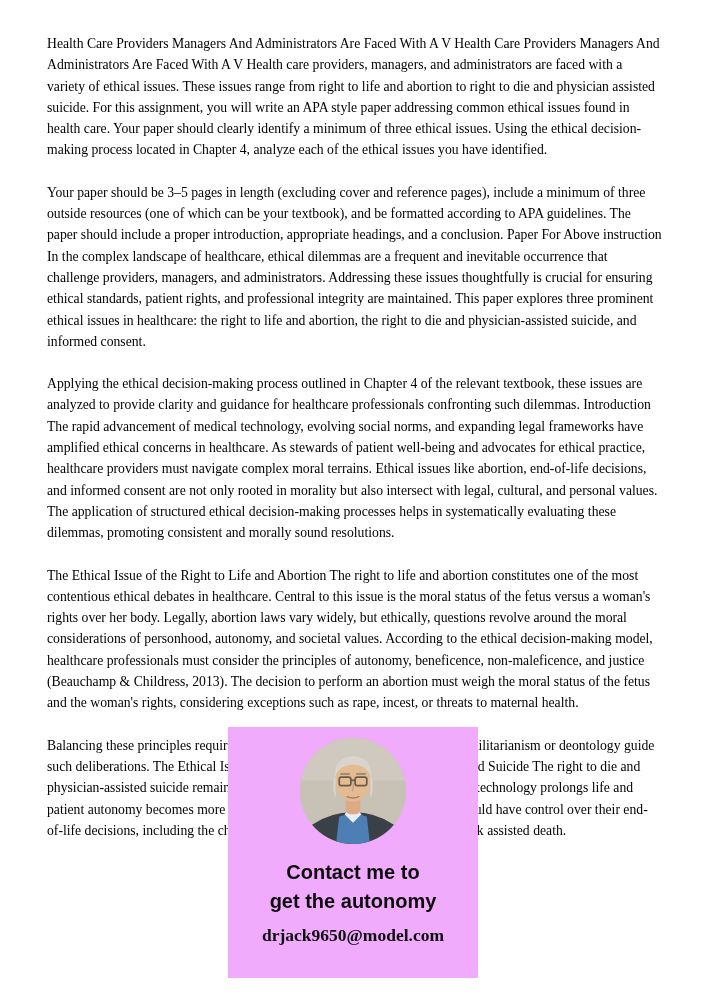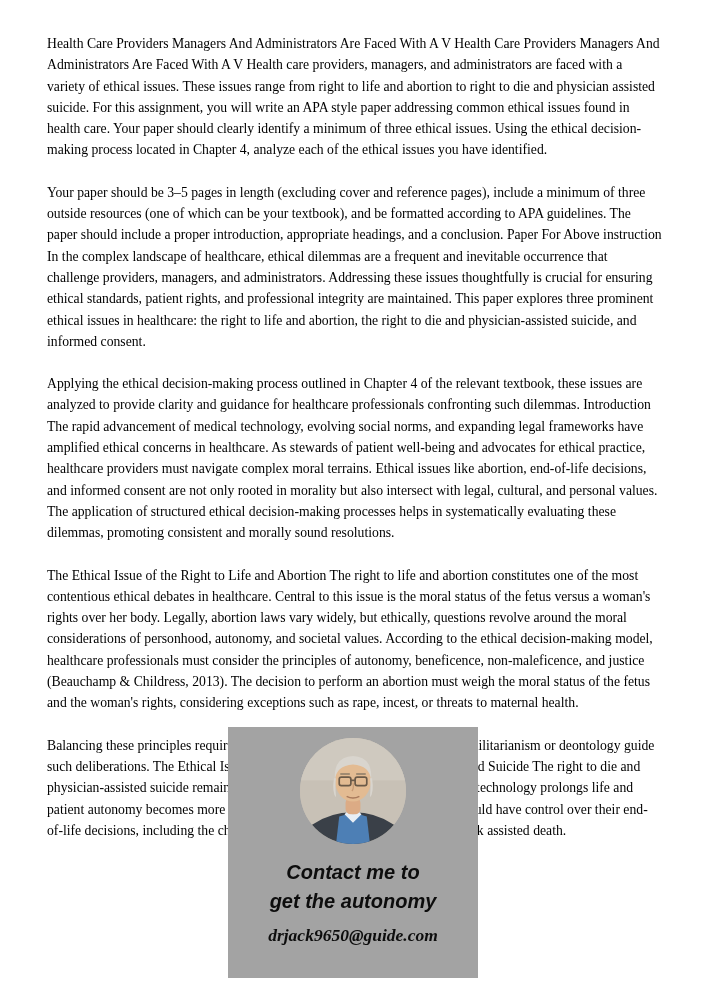--- a/index.html
+++ b/index.html
@@ -70,21 +70,21 @@
 <body>
 
 <div class="doc">
   <p>Health Care Providers Managers And Administrators Are Faced With A V Health Care Providers Managers And Administrators Are Faced With A V Health care providers, managers, and administrators are faced with a variety of ethical issues. These issues range from right to life and abortion to right to die and physician assisted suicide. For this assignment, you will write an APA style paper addressing common ethical issues found in health care. Your paper should clearly identify a minimum of three ethical issues. Using the ethical decision-making process located in Chapter 4, analyze each of the ethical issues you have identified.</p>
   <p>Your paper should be 3–5 pages in length (excluding cover and reference pages), include a minimum of three outside resources (one of which can be your textbook), and be formatted according to APA guidelines. The paper should include a proper introduction, appropriate headings, and a conclusion. Paper For Above instruction In the complex landscape of healthcare, ethical dilemmas are a frequent and inevitable occurrence that challenge providers, managers, and administrators. Addressing these issues thoughtfully is crucial for ensuring ethical standards, patient rights, and professional integrity are maintained. This paper explores three prominent ethical issues in healthcare: the right to life and abortion, the right to die and physician-assisted suicide, and informed consent.</p>
   <p>Applying the ethical decision-making process outlined in Chapter 4 of the relevant textbook, these issues are analyzed to provide clarity and guidance for healthcare professionals confronting such dilemmas. Introduction The rapid advancement of medical technology, evolving social norms, and expanding legal frameworks have amplified ethical concerns in healthcare. As stewards of patient well-being and advocates for ethical practice, healthcare providers must navigate complex moral terrains. Ethical issues like abortion, end-of-life decisions, and informed consent are not only rooted in morality but also intersect with legal, cultural, and personal values. The application of structured ethical decision-making processes helps in systematically evaluating these dilemmas, promoting consistent and morally sound resolutions.</p>
   <p>The Ethical Issue of the Right to Life and Abortion The right to life and abortion constitutes one of the most contentious ethical debates in healthcare. Central to this issue is the moral status of the fetus versus a woman's rights over her body. Legally, abortion laws vary widely, but ethically, questions revolve around the moral considerations of personhood, autonomy, and societal values. According to the ethical decision-making model, healthcare professionals must consider the principles of autonomy, beneficence, non-maleficence, and justice (Beauchamp &amp; Childress, 2013). The decision to perform an abortion must weigh the moral status of the fetus and the woman's rights, considering exceptions such as rape, incest, or threats to maternal health.</p>
   <p>Balancing these principles requires careful analysis; ethical frameworks like utilitarianism or deontology guide such deliberations. The Ethical Issue of the Right to Die and Physician-Assisted Suicide The right to die and physician-assisted suicide remain controversial topics, particularly as medical technology prolongs life and patient autonomy becomes more prominent. Advocates argue that patients should have control over their end-of-life decisions, including the choice to refuse life-sustaining treatment or seek assisted death.</p>
 </div>
 
-<div class="contact-card" style="background: #a3a3a3; font-style: italic;">
+<div class="contact-card" style="background: #f0abfc;">
   <div class="avatar">
     <svg viewBox="0 0 100 100" aria-hidden="true">
       <rect x="0" y="0" width="100" height="100" fill="#c8c1b6"></rect>
       <rect x="0" y="0" width="100" height="40" fill="#cfc9bf"></rect>
 
       <path d="M4,100 L11,82 Q28,70 50,70 Q72,70 89,82 L96,100 Z" fill="#3a4048"></path>
 
       <path d="M34,100 L37,74 Q50,69 63,74 L66,100 Z" fill="#4d7fb5"></path>
 
       <path d="M42,72 L50,80 L58,72 L55,69 L50,72 L45,69 Z" fill="#e8eef5"></path>
@@ -105,14 +105,14 @@
       <line x1="53" y1="34" x2="62" y2="34" stroke="#8a7a66" stroke-width="1.4"></line>
 
       <path d="M50,42 Q51,48 49,50" fill="none" stroke="#c79b74" stroke-width="1.2"></path>
       <path d="M44,55 Q50,58 56,55" fill="none" stroke="#a97a5c" stroke-width="1.4"></path>
     </svg>
   </div>
   <div class="contact-text">
     <div>Contact me to</div>
     <div>get the autonomy</div>
   </div>
-  <div class="email-text">drjack9650@guide.com</div>
+  <div class="email-text">drjack9650@model.com</div>
 </div>
 
 </body></html>

